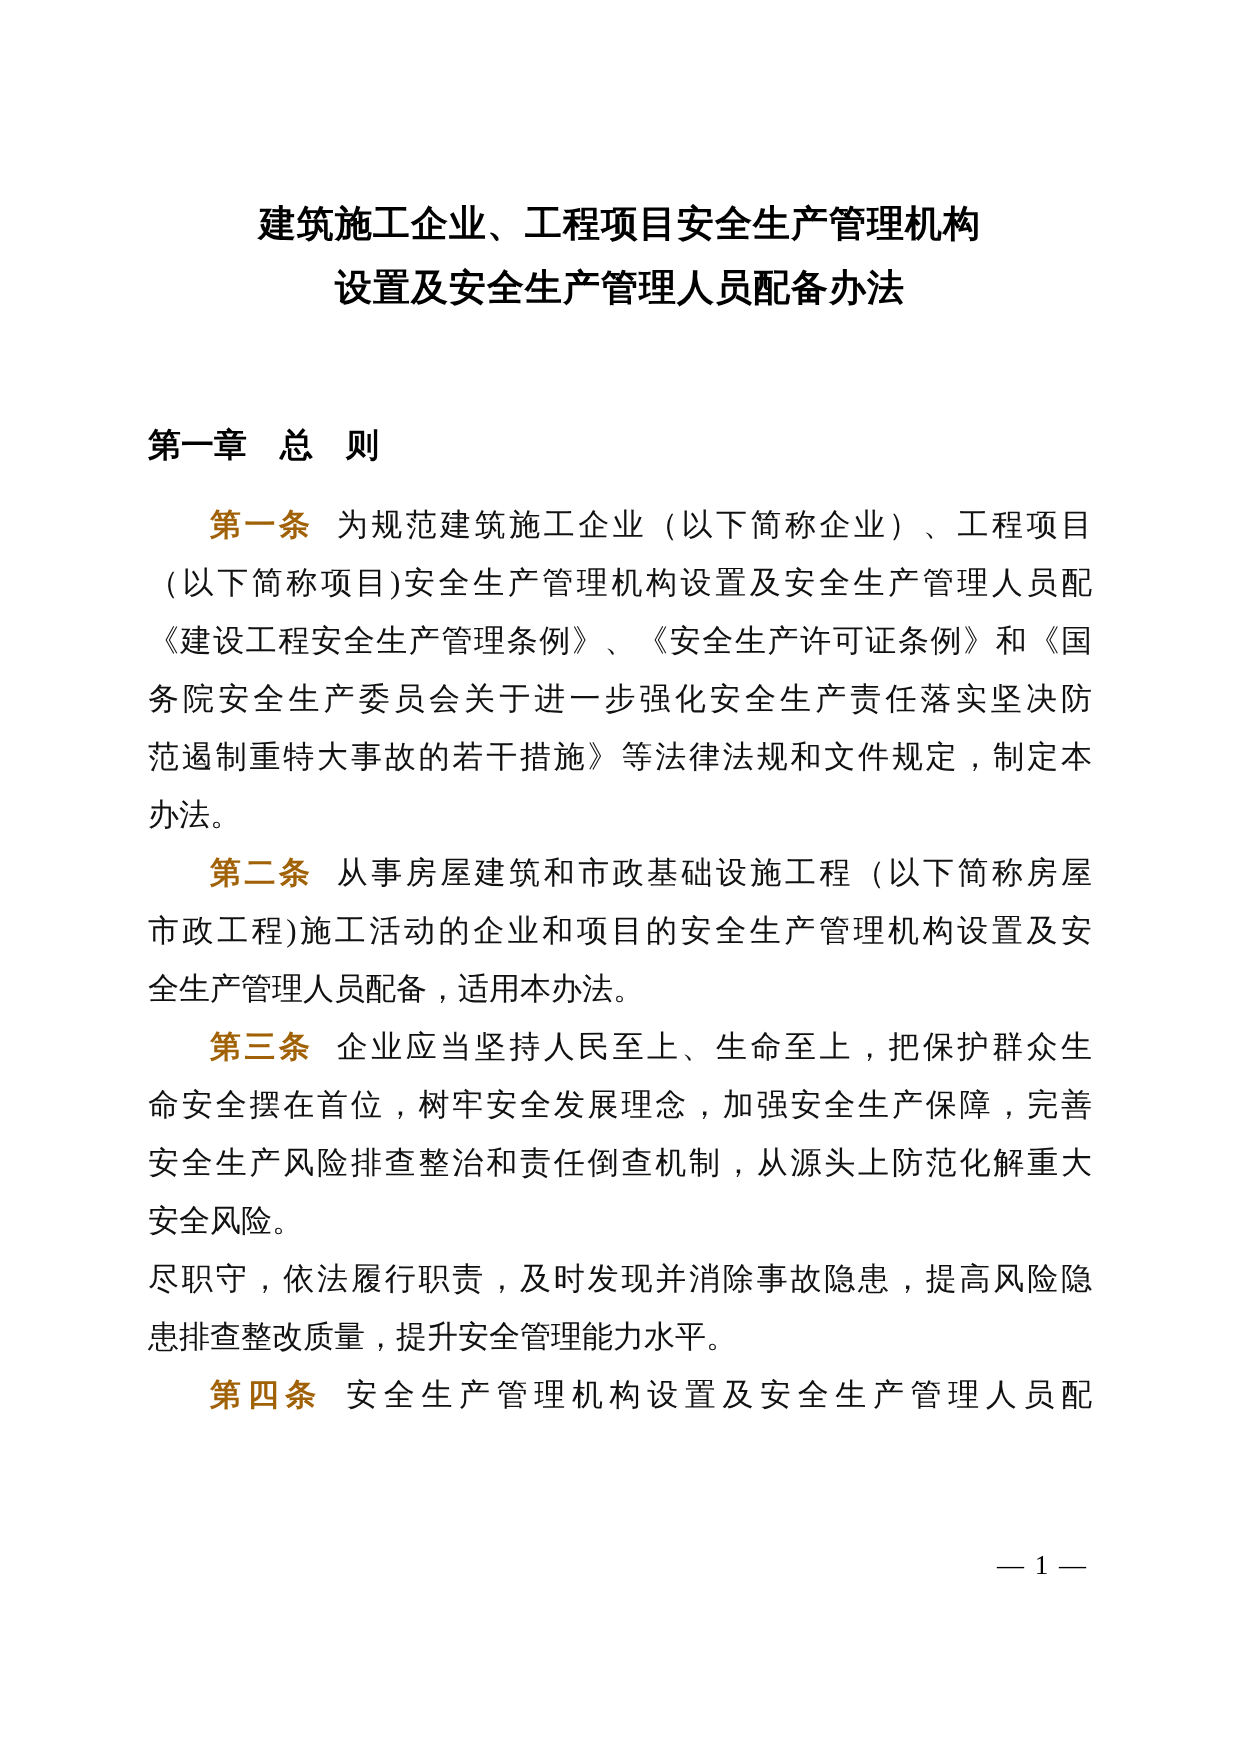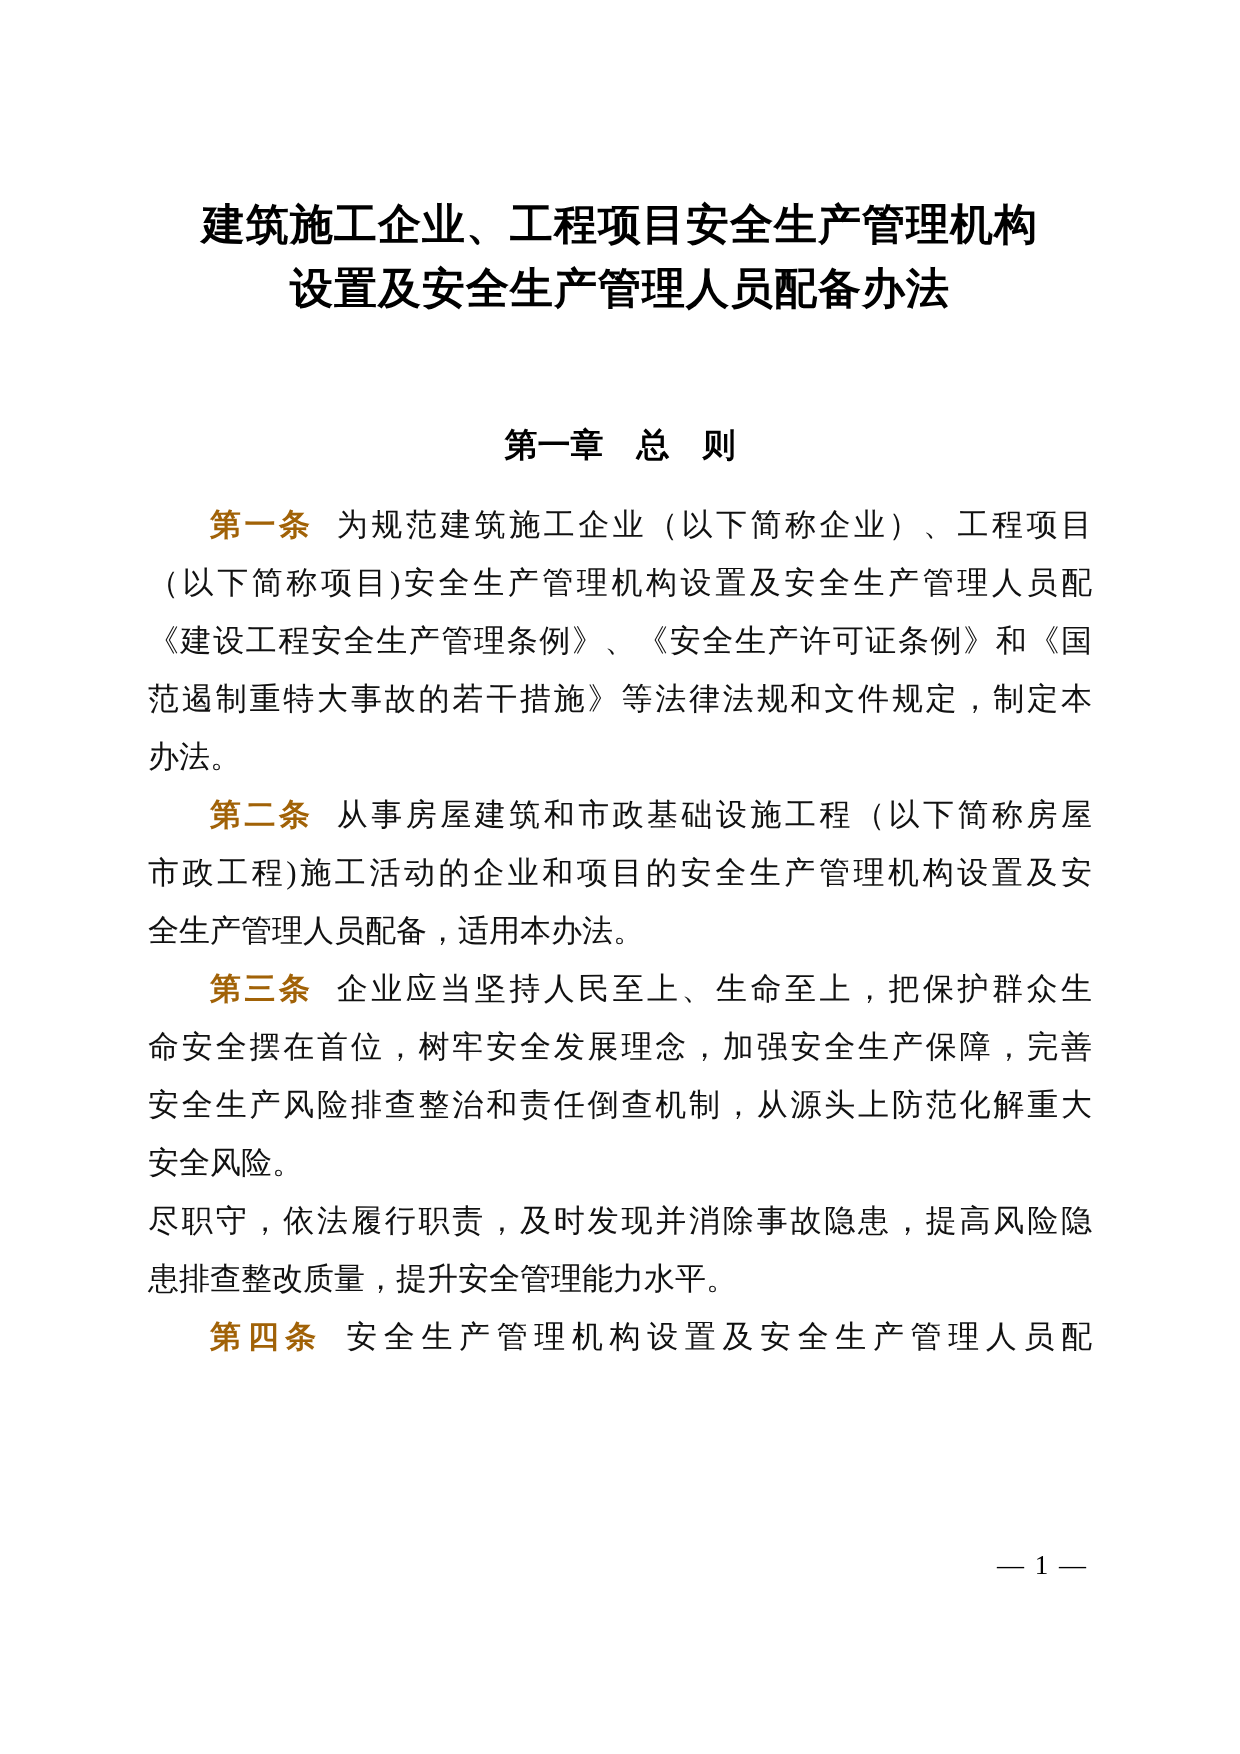--- a/index.html
+++ b/index.html
@@ -18,32 +18,31 @@
   }
   .doc-title {
     position: absolute;
     top: 192px;
     left: 148px;
     width: 944px;
     margin: 0;
     text-align: center;
     font-family: "Liberation Sans", sans-serif;
     font-weight: bold;
-    font-size: 43px;
+    font-size: 37px;
     line-height: 64px;
     letter-spacing: 1px;
     color: #000000;
   }
   .chapter-heading {
     position: absolute;
     top: 426px;
     left: 148px;
     width: 944px;
     margin: 0;
-    text-align: center;
     font-family: "Liberation Sans", sans-serif;
     font-weight: bold;
     font-size: 33px;
     line-height: 38px;
     color: #000000;
   }
   .doc-body {
     position: absolute;
     top: 496px;
     left: 148px;
@@ -92,20 +91,21 @@
     <div>建筑施工企业、工程项目安全生产管理机构</div>
     <div>设置及安全生产管理人员配备办法</div>
   </h1>
 
   <h2 class="chapter-heading">第一章　总　则</h2>
 
   <div class="doc-body" id="doc-body">
       <div class="line indent"><b class="leader">第一条</b><span>为规范建筑施工企业（以下简称企业）、工程项目</span></div>
       <div class="line"><span>（以下简称项目)安全生产管理机构设置及安全生产管理人员配</span></div>
       <div class="line"><span>《建设工程安全生产管理条例》、《安全生产许可证条例》和《国</span></div>
+      <div class="line"><span>务院安全生产委员会关于进一步强化安全生产责任落实坚决防</span></div>
       <div class="line"><span>范遏制重特大事故的若干措施》等法律法规和文件规定，制定本</span></div>
       <div class="line end"><span>办法。</span></div>
       <div class="line indent"><b class="leader">第二条</b><span>从事房屋建筑和市政基础设施工程（以下简称房屋</span></div>
       <div class="line"><span>市政工程)施工活动的企业和项目的安全生产管理机构设置及安</span></div>
       <div class="line end"><span>全生产管理人员配备，适用本办法。</span></div>
       <div class="line indent"><b class="leader">第三条</b><span>企业应当坚持人民至上、生命至上，把保护群众生</span></div>
       <div class="line"><span>命安全摆在首位，树牢安全发展理念，加强安全生产保障，完善</span></div>
       <div class="line"><span>安全生产风险排查整治和责任倒查机制，从源头上防范化解重大</span></div>
       <div class="line end"><span>安全风险。</span></div>
       <div class="line"><span>尽职守，依法履行职责，及时发现并消除事故隐患，提高风险隐</span></div>

